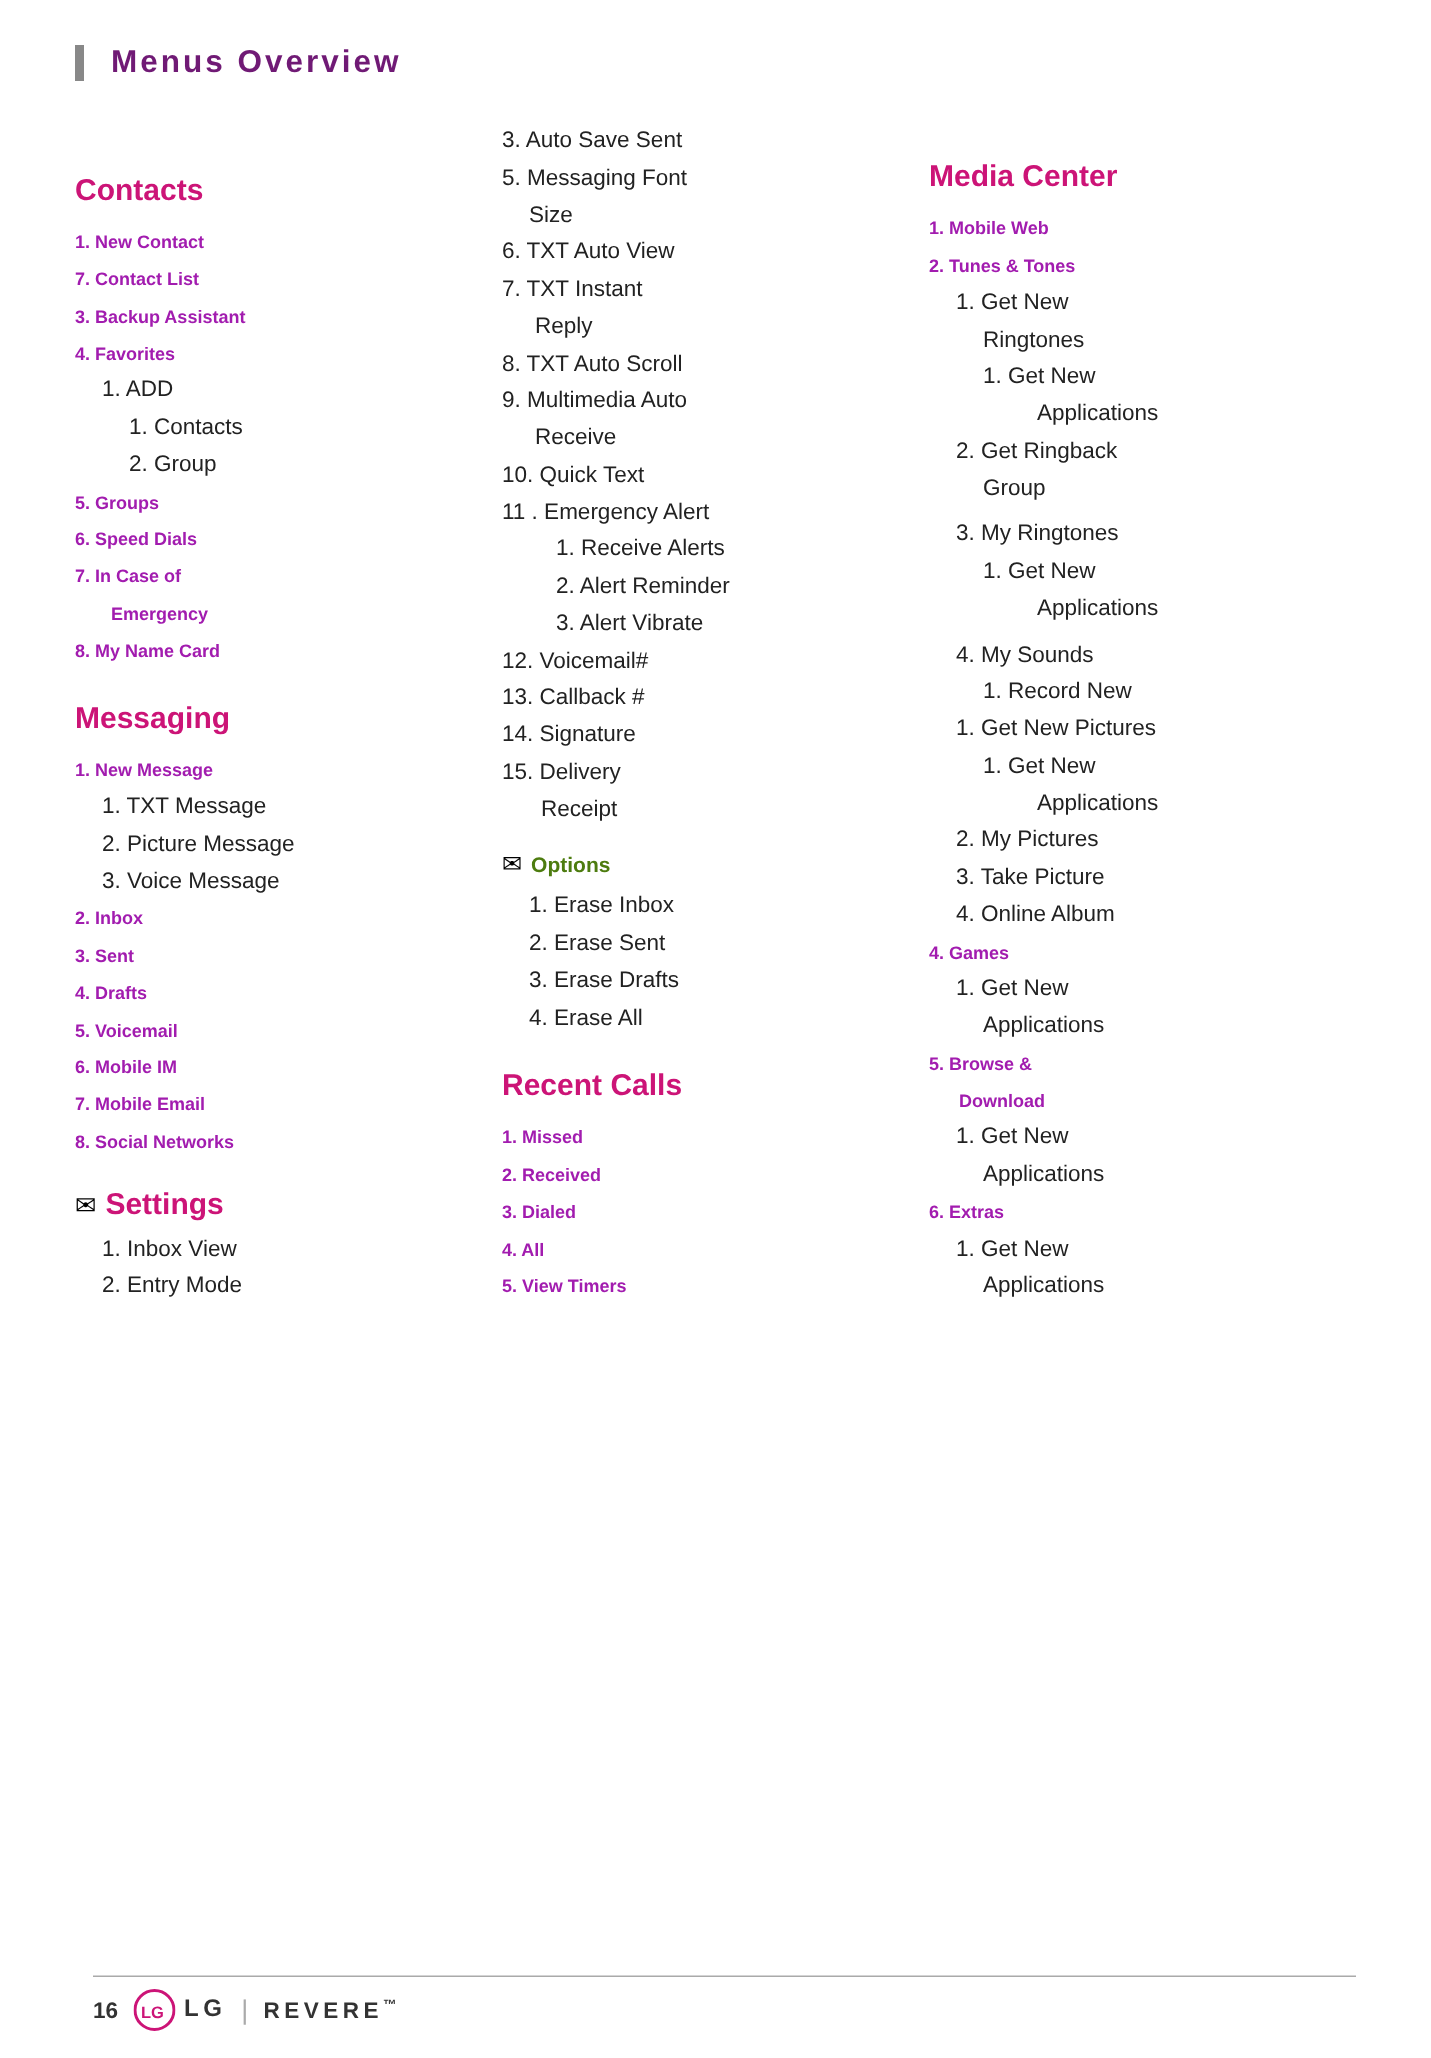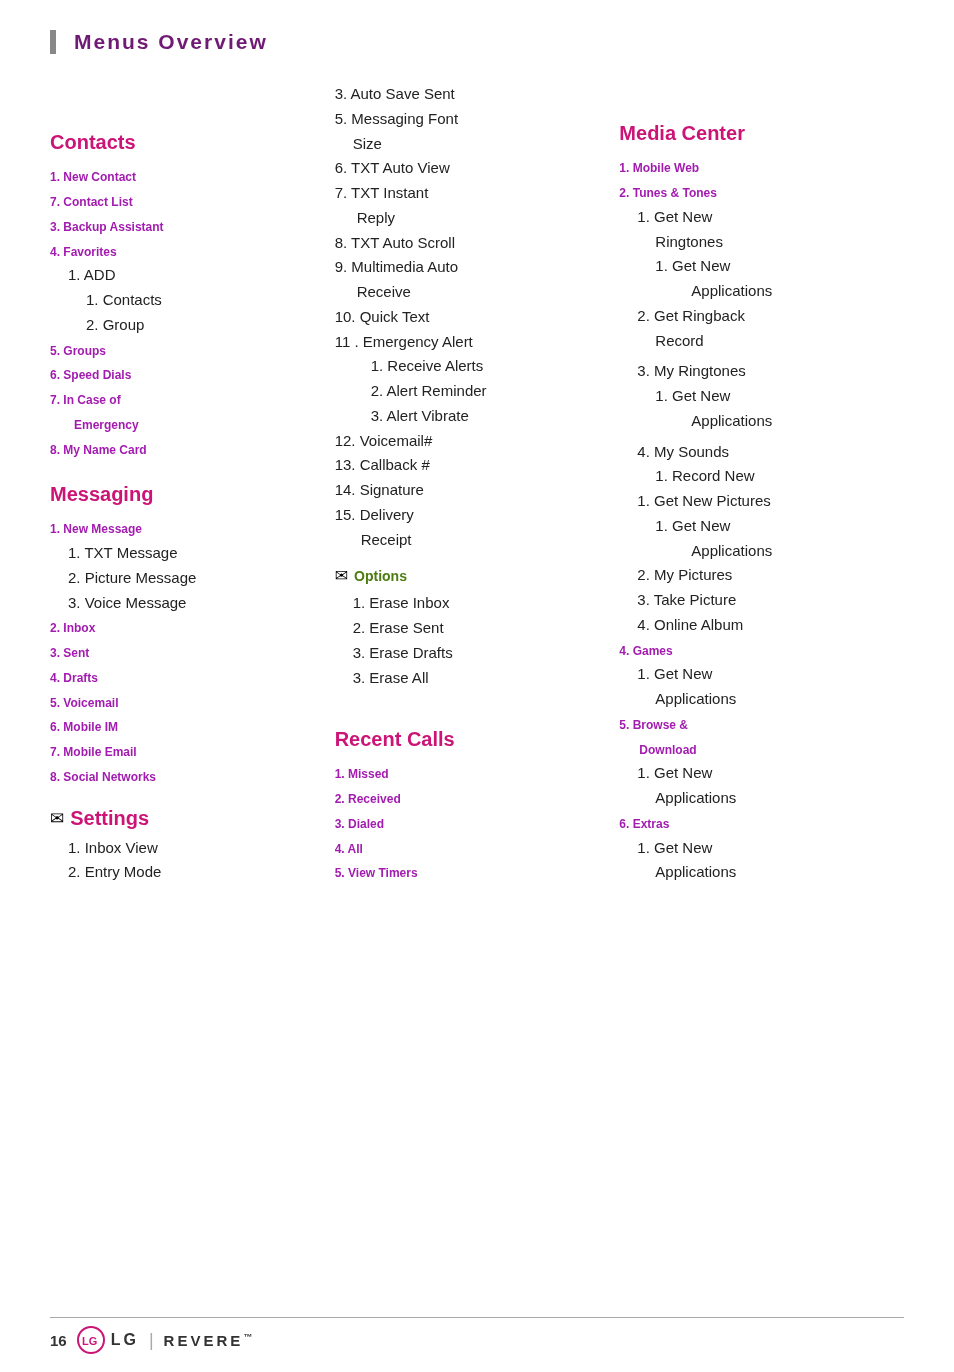--- a/index.html
+++ b/index.html
@@ -55,21 +55,21 @@
       font-size: 12px;
       font-weight: bold;
       color: #a21caf;
     }
     .indent1 { padding-left: 18px; }
     .indent2 { padding-left: 36px; }
 
     .footer {
       position: absolute;
       bottom: 18px;
-      left: 50px;
+      left: 62px;
       right: 50px;
       border-top: 1.5px solid #aaa;
       padding-top: 8px;
       display: flex;
       align-items: center;
       gap: 10px;
     }
     .footer-page {
       font-size: 15px;
       font-weight: bold;
@@ -184,44 +184,44 @@
 
       <div style="margin-top: 14px;">
         <div style="display:flex; align-items:center; gap:6px; margin-bottom:6px;">
           <span class="options-icon" style="font-size:16px;">✉</span>
           <span style="font-size:14px; font-weight:bold; color:#4d7c0f;">Options</span>
         </div>
         <ul class="menu-list">
           <li class="indent1">1. Erase Inbox</li>
           <li class="indent1">2. Erase Sent</li>
           <li class="indent1">3. Erase Drafts</li>
-          <li class="indent1">3. Erase All</li>
-        </ul>
-      </div>
-
-      <div style="margin-top: 38px;">
+          <li class="indent1">4. Erase All</li>
+        </ul>
+      </div>
+
+      <div style="margin-top: 22px;">
         <div class="section-title">Recent Calls</div>
         <ul class="menu-list">
           <li><span class="menu-item-main">1.  Missed</span></li>
           <li><span class="menu-item-main">2.  Received</span></li>
           <li><span class="menu-item-main">3.  Dialed</span></li>
           <li><span class="menu-item-main">4.  All</span></li>
           <li><span class="menu-item-main">5.  View Timers</span></li>
         </ul>
       </div>
     </div>
 
     <div class="col">
       <div class="section-title">Media Center</div>
       <ul class="menu-list">
         <li><span class="menu-item-main">1.  Mobile Web</span></li>
         <li><span class="menu-item-main">2.  Tunes &amp; Tones</span></li>
         <li class="indent1">1. Get New<br><span style="padding-left:18px;">Ringtones</span></li>
         <li class="indent2">1. Get New<br><span style="padding-left:36px;">Applications</span></li>
-        <li class="indent1">2. Get Ringback<br><span style="padding-left:18px;">Record</span></li>
+        <li class="indent1">2. Get Ringback<br><span style="padding-left:18px;">Group</span></li>
         <li style="height:6px;"></li>
         <li class="indent1">3. My Ringtones</li>
         <li class="indent2">1. Get New<br><span style="padding-left:36px;">Applications</span></li>
         <li style="height:6px;"></li>
         <li class="indent1">4. My Sounds</li>
         <li class="indent2">1. Record New</li>
         <li class="indent1">1. Get New Pictures</li>
         <li class="indent2">1. Get New<br><span style="padding-left:36px;">Applications</span></li>
         <li class="indent1">2. My Pictures</li>
         <li class="indent1">3. Take Picture</li>

